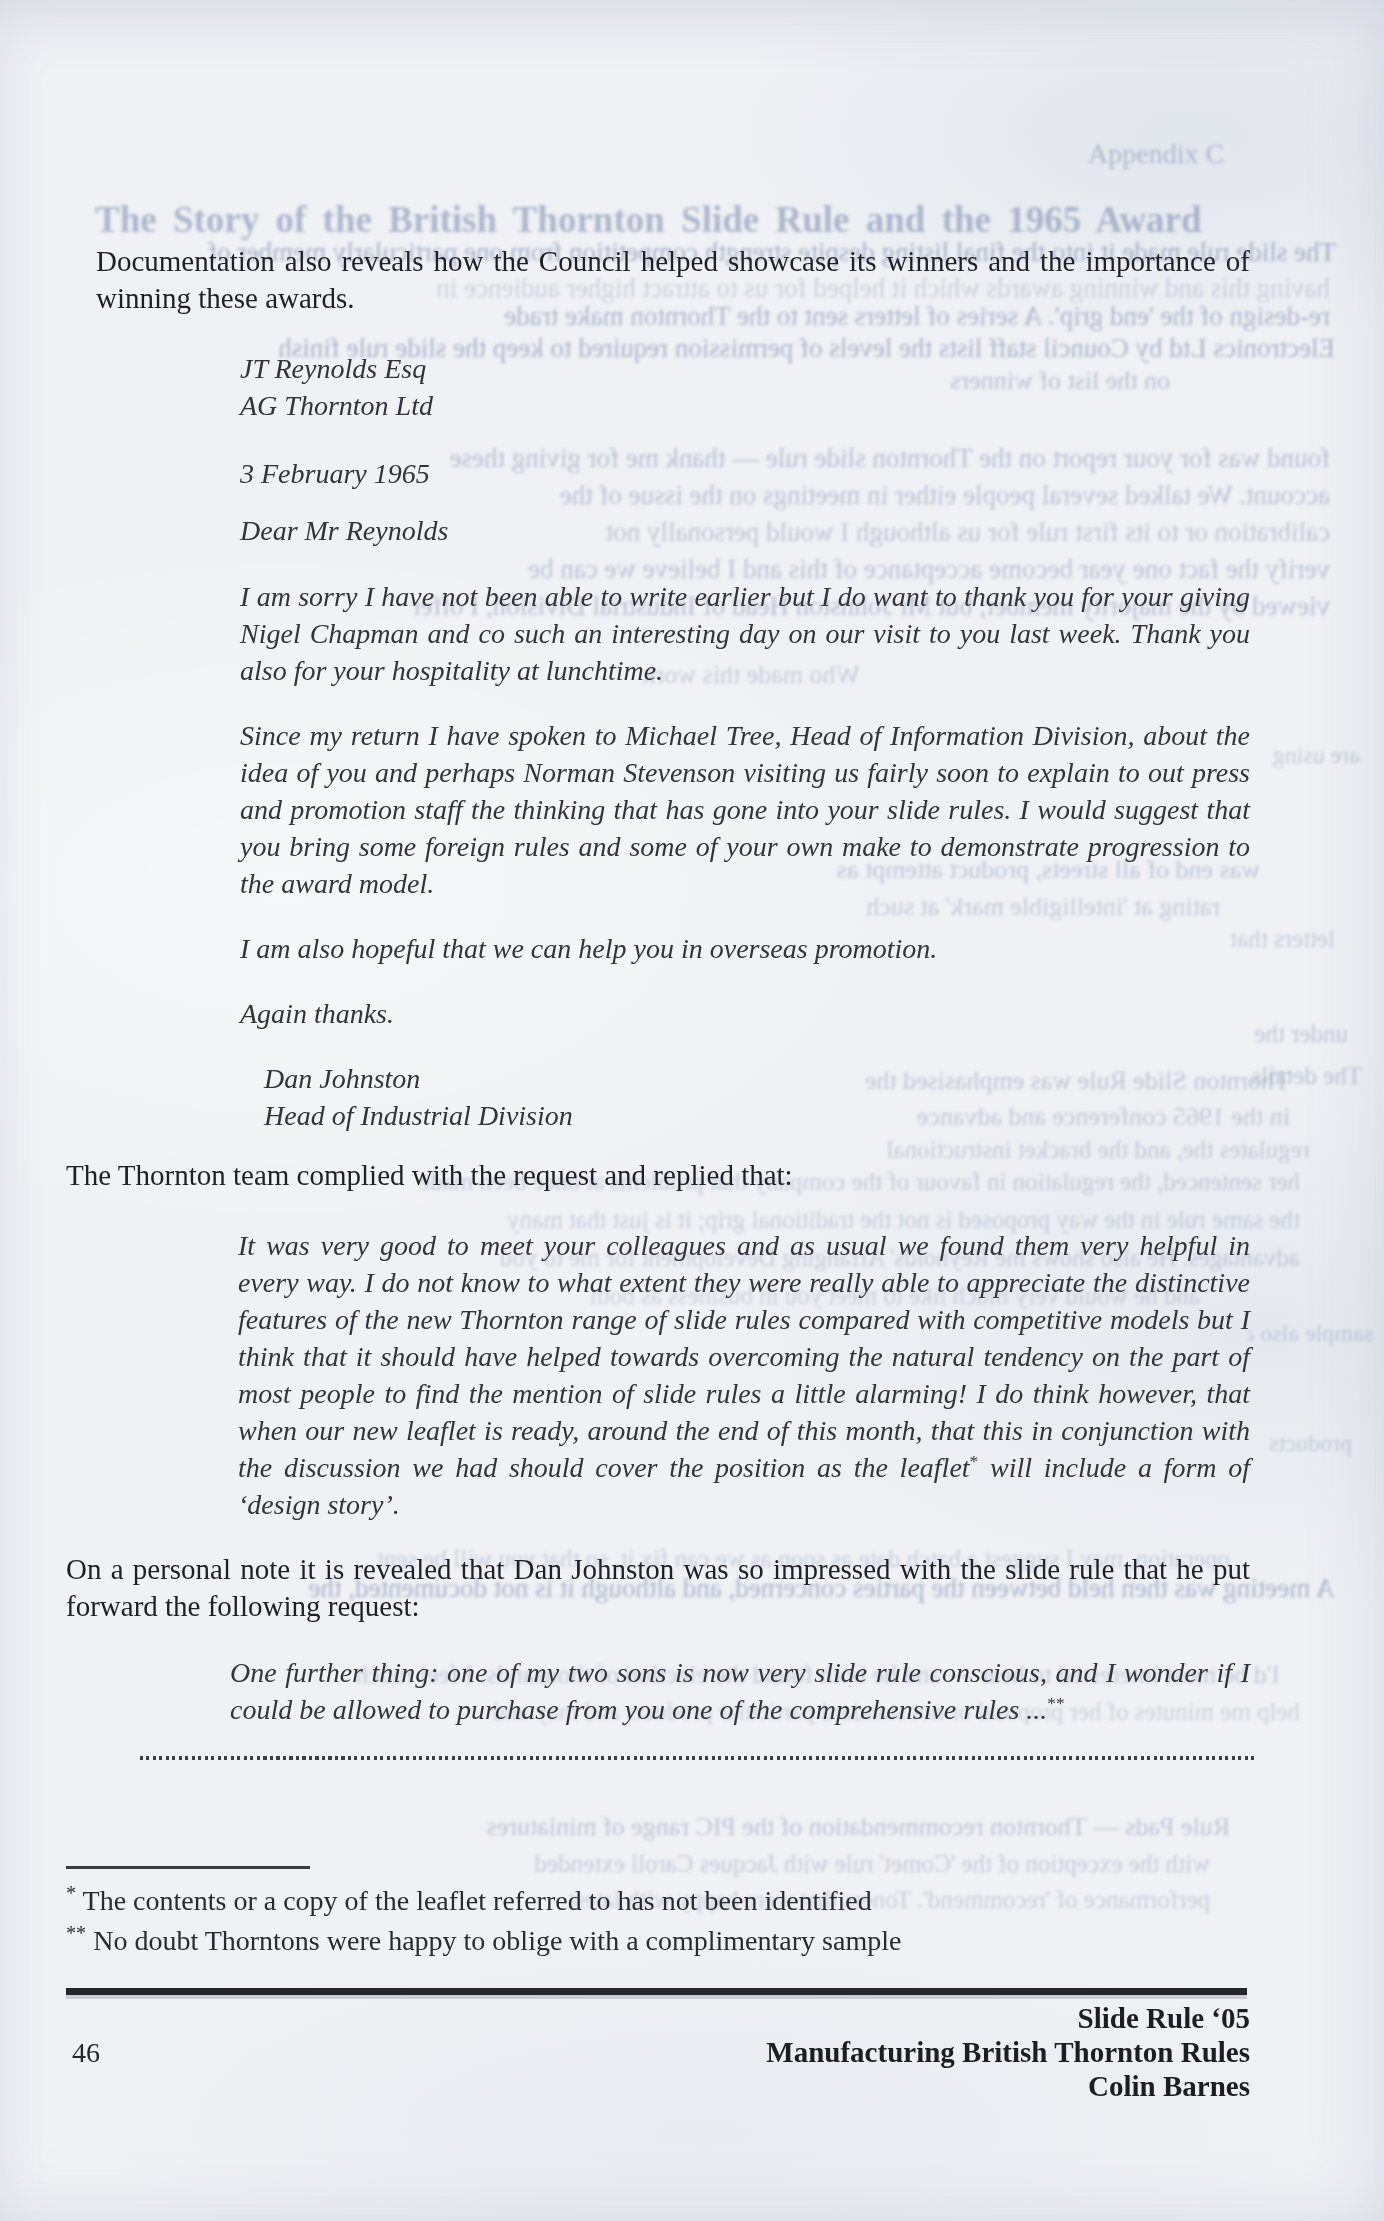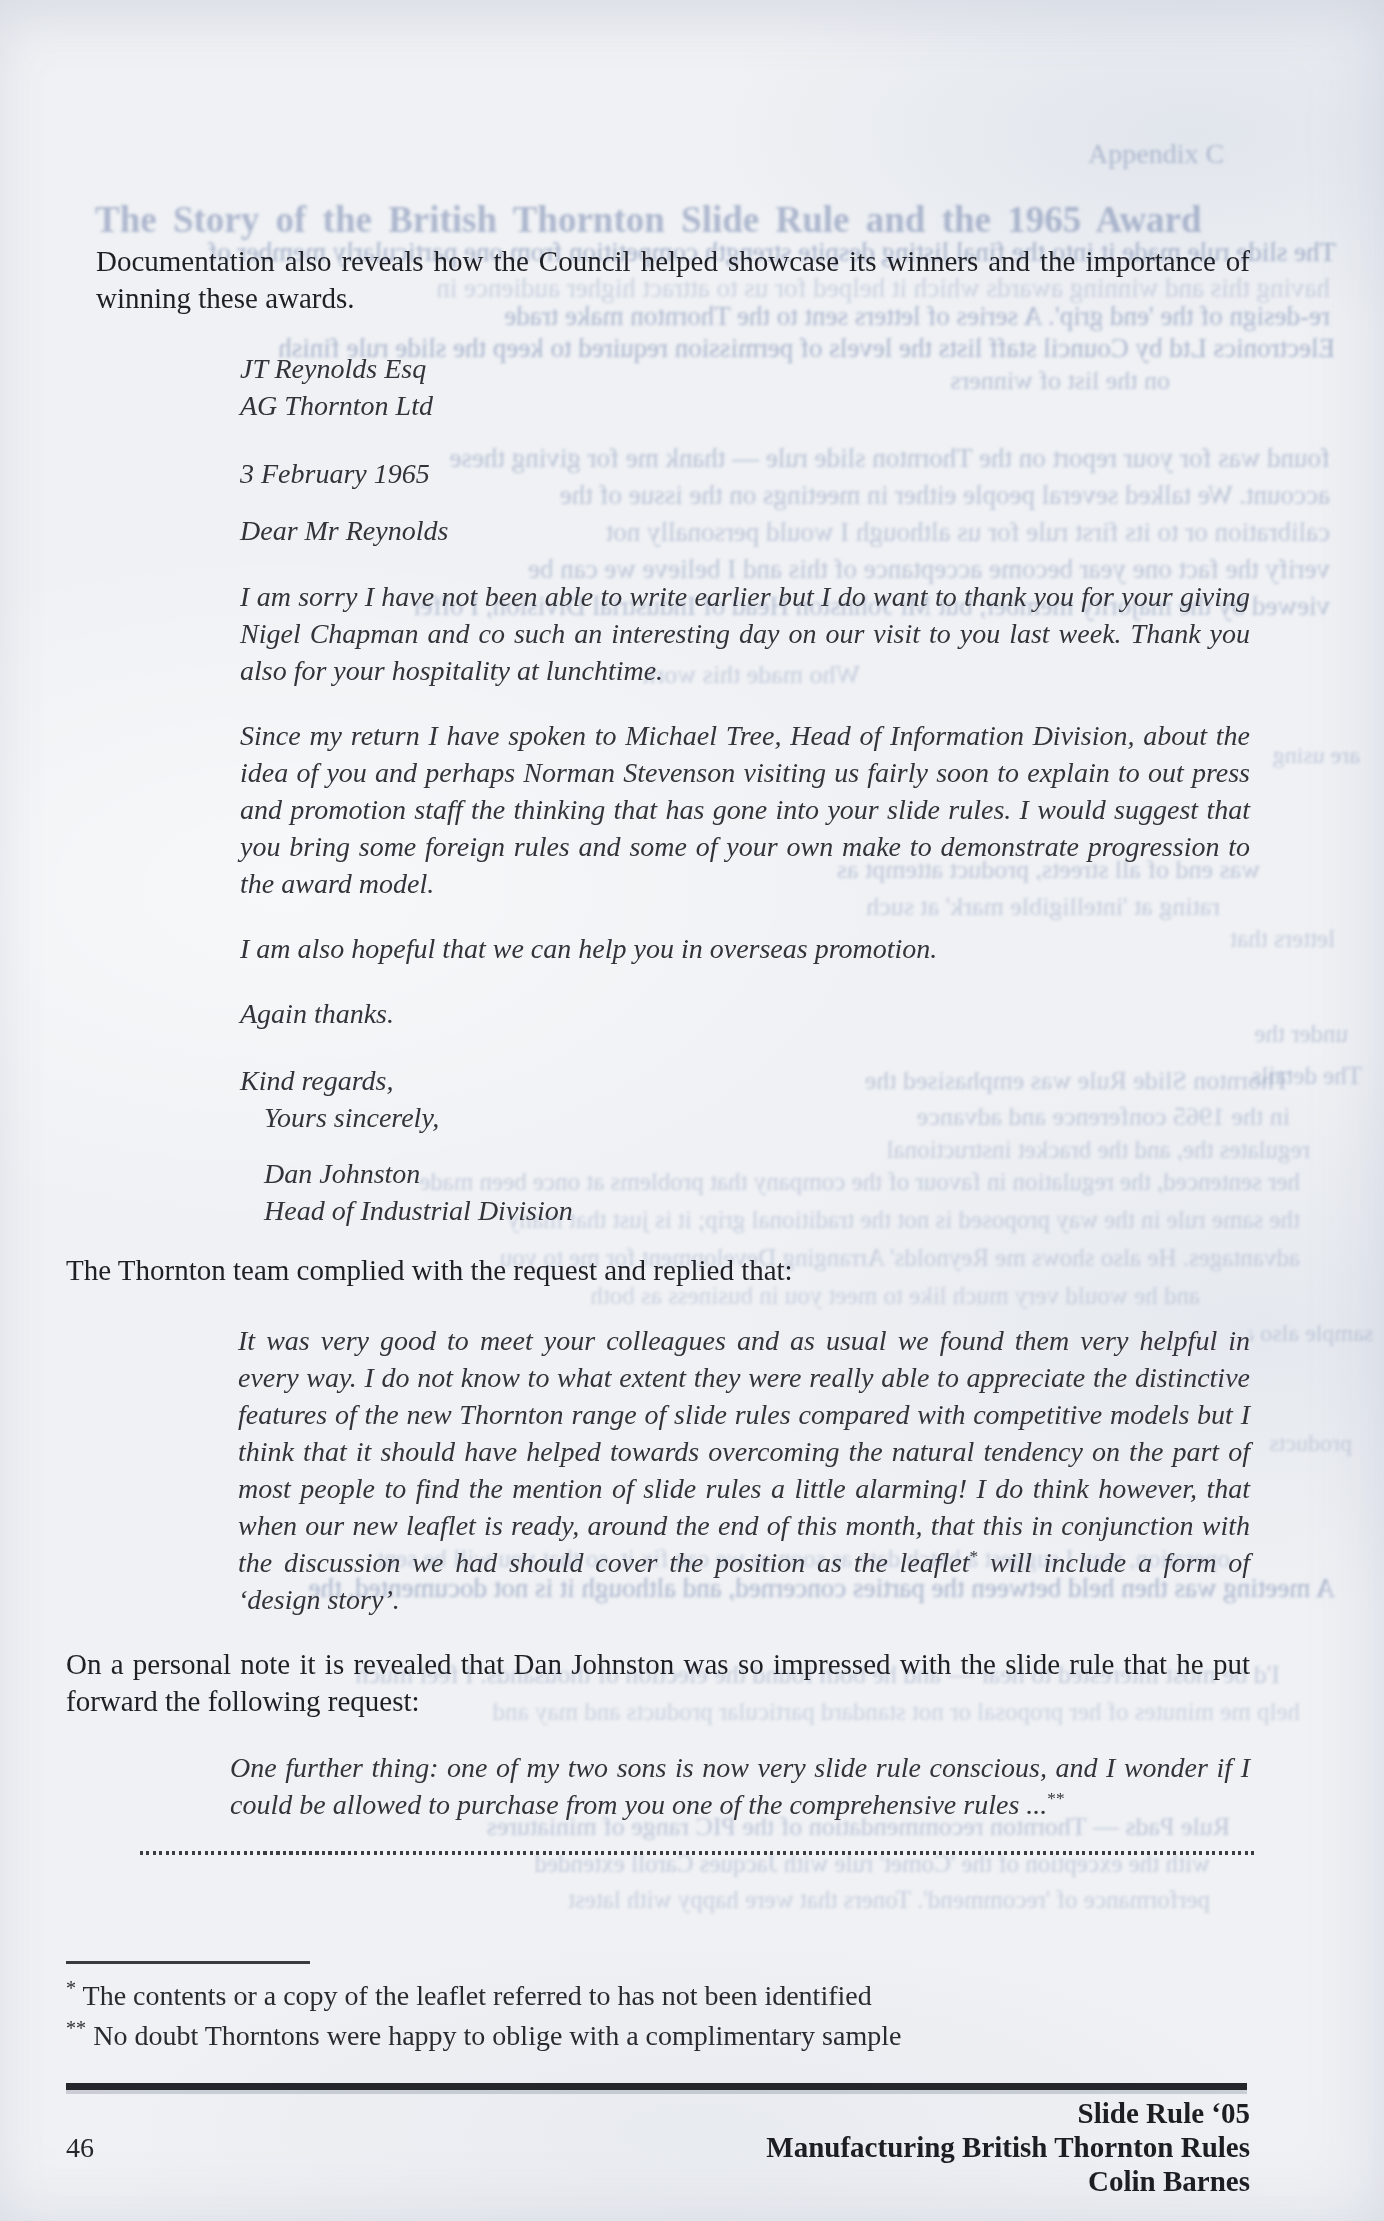--- a/index.html
+++ b/index.html
@@ -62,21 +62,21 @@
   }
 
   .fn-rule { margin-top:106px; width:244px; border-top:3px solid #3a3b41; }
   .footnotes { margin-top:8px; font-size:28px; line-height:33px; color:#2a2b31; }
   .footnotes sup { font-size:0.72em; }
 
   .bottom-rule { margin-top:30px; width:1181px; height:7px; background:#25262b; box-shadow:0 4px 0 rgba(90,98,118,.25); }
 
   .footer { position:relative; margin-top:6px; }
   .footer-right { text-align:right; font-weight:bold; font-size:29px; line-height:34px; color:#1d1e24; }
-  .page-number { position:absolute; left:0; top:36px; font-size:28px; color:#26272d;font-family:Liberation Serif, serif; }
+  .page-number { position:absolute; left:6px; top:36px; font-size:28px; color:#26272d;font-family:Liberation Serif, serif; }
 </style>
 </head>
 <body>
 
 <div class="page">
 
   <div class="ghost-layer">
       <div class="ghost" style="left: 1088px; top: 138px; font-size: 28px; opacity: 0.45;">Appendix C</div>
       <div class="ghost" style="left: 95px; top: 198px; font-size: 37px; opacity: 0.5; font-weight: bold; word-spacing: 7px;">The Story of the British Thornton Slide Rule and the 1965 Award</div>
       <div class="ghost mir" style="left: 66px; top: 237px; font-size: 27px; opacity: 0.55; width: 1270px;">The slide rule made it into the final listing despite strength competition from one particularly member of</div>
@@ -122,24 +122,20 @@
       <div class="l-addr">
         <div>JT Reynolds Esq</div>
         <div>AG Thornton Ltd</div>
       </div>
       <div class="l-date">3 February 1965</div>
       <div class="l-sal">Dear Mr Reynolds</div>
       <p class="l-p l-p1">I am sorry I have not been able to write earlier but I do want to thank you for your giving Nigel Chapman and co such an interesting day on our visit to you last week.  Thank you also for your hospitality at lunchtime.</p>
       <p class="l-p l-p2">Since my return I have spoken to Michael Tree, Head of Information Division, about the idea of you and perhaps Norman Stevenson visiting us fairly soon to explain to out press and promotion staff the thinking that has gone into your slide rules.  I would suggest that you bring some foreign rules and some of your own make to demonstrate progression to the award model.</p>
       <p class="l-p l-p3">I am also hopeful that we can help you in overseas promotion.</p>
       <p class="l-p l-p4">Again thanks.</p>
-      <div class="l-close">
-        <div>Kind regards,</div>
-        <div class="ind">Yours sincerely,</div>
-      </div>
       <div class="l-sig ind">
         <div>Dan Johnston</div>
         <div>Head of Industrial Division</div>
       </div>
     </section>
 
     <p class="roman reply-intro">The Thornton team complied with the request and replied that:</p>
 
     <p class="bq bq2"><span>It was very good to meet your colleagues and as usual we found them very helpful in every way.  I do not know to what extent they were really able to appreciate the distinctive features of the new Thornton range of slide rules compared with competitive models but I think that it should have helped towards overcoming the natural tendency on the part of most people to find the mention of slide rules a little alarming!  I do think however, that when our new leaflet is ready, around the end of this month, that this in conjunction with the discussion we had should cover the position as the leaflet</span><sup class="fnm">*</sup><span> will include a form of ‘design story’.</span></p>
 

